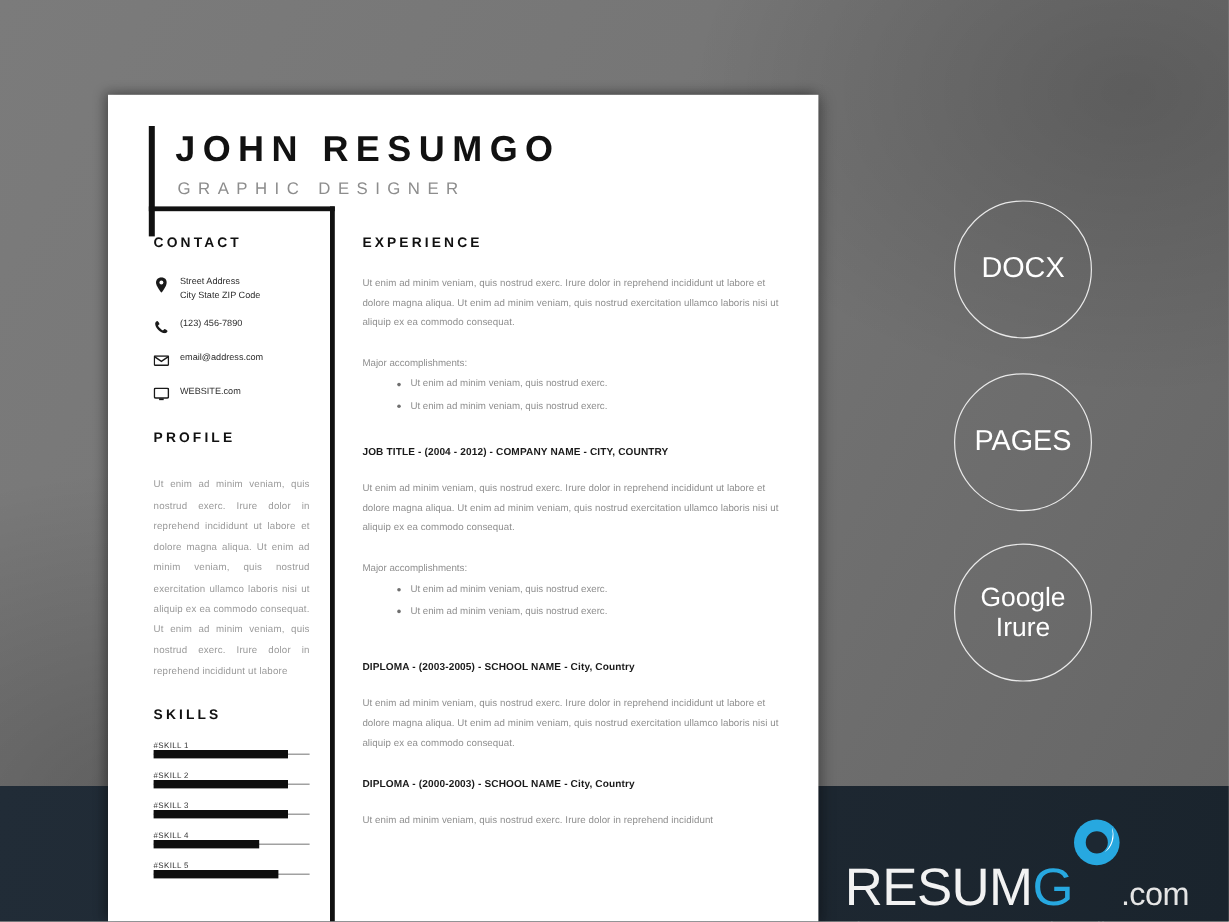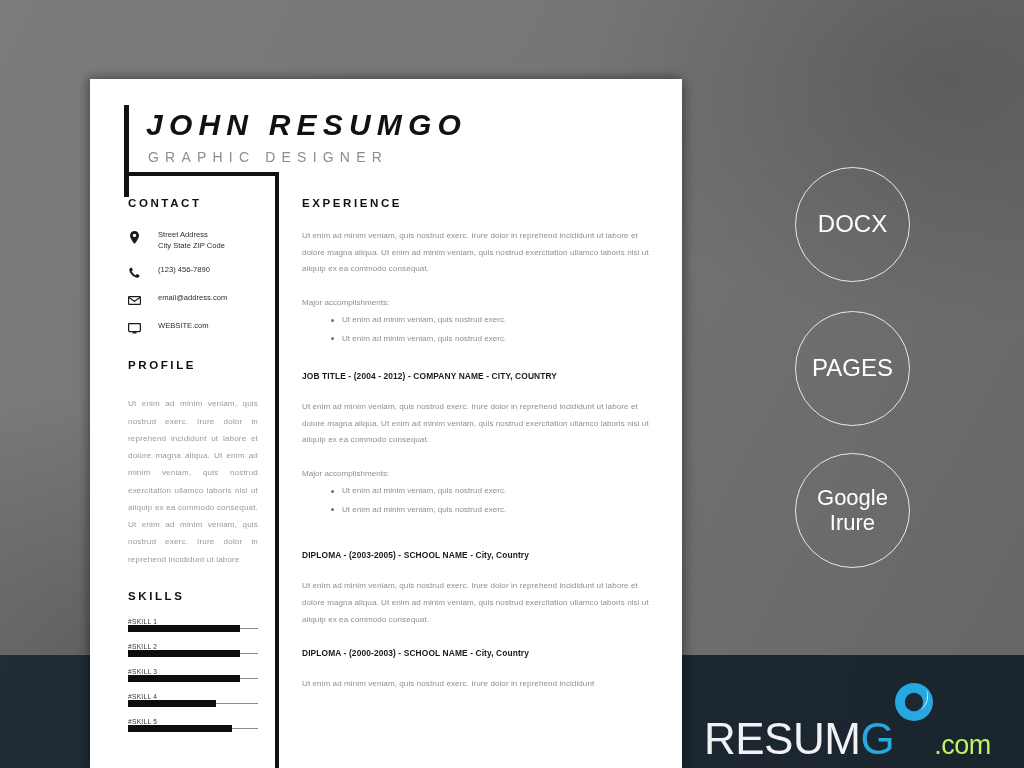--- a/index.html
+++ b/index.html
@@ -46,40 +46,40 @@
   }
   
   .col-divider {
     position:absolute; left:185px; top:93px; width:4px; height:600px;
     background:#111111;
   }
 
   #name-title {
     position:absolute; left:56px; top:29px;
     font-size:30px; font-weight:bold; color:#111;
-    letter-spacing:6.2px; white-space:nowrap;font-style:italic;
+    letter-spacing:6.2px; white-space:nowrap;
   }
   #job-subtitle {
     position:absolute; left:58px; top:70px;
     font-size:14px; color:#8d8d8d; font-weight:400;
     letter-spacing:6.2px; white-space:nowrap;
   }
 
   
   .sec-head {
     font-size:11.5px; font-weight:bold; color:#111;
     letter-spacing:2.6px; white-space:nowrap;
   }
 
   
   #left-col { position:absolute; left:38px; top:118px; width:140px; }
 
   #contact-head { margin-bottom:20px; }
   .contact-row {
-    display:flex; align-items:flex-start; gap:17px; margin-bottom:13px;
+    display:flex; align-items:flex-start; gap:9px; margin-bottom:13px;
   }
   .contact-row .ico {
     width:13px; height:14px; flex:0 0 13px;
     display:flex; align-items:center; justify-content:center;
     margin-top:1px;
   }
   .contact-row .ico svg { display:block; }
   .contact-txt {
     font-size:7.6px; color:#2d2d2d; line-height:1.48;
   }
@@ -155,21 +155,21 @@
     line-height:1;
     margin-top:28px;
   }
   .lg-resum { color:#f2f2f2; }
   .lg-g     { color:#27a8e0; }
   .lg-o-holder {
     position:relative; width:40px; height:40px; display:inline-block;
     margin-left:-1px;
   }
   .lg-o-holder svg { position:absolute; left:0; top:-33px; }
-  .lg-com { color:#bef264; font-size:27px; margin-left:1px; }
+  .lg-com { color:#e5e5e5; font-size:27px; margin-left:1px; }
   #logo-tagline {
     margin-top:4px; font-size:15.5px; color:#b9bdc2;
     letter-spacing:0.2px; white-space:nowrap;
   }
 </style>
 </head>
 <body>
 
 <div id="bg-gradient"></div>
 <div id="footer-band"></div>

